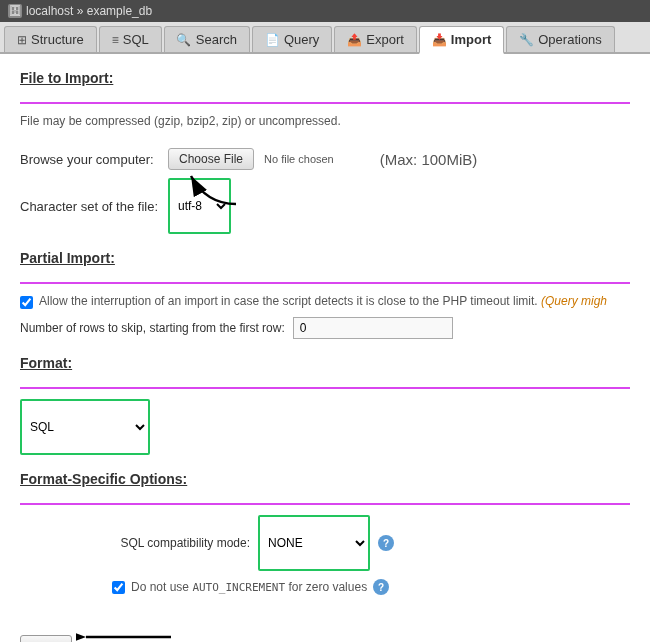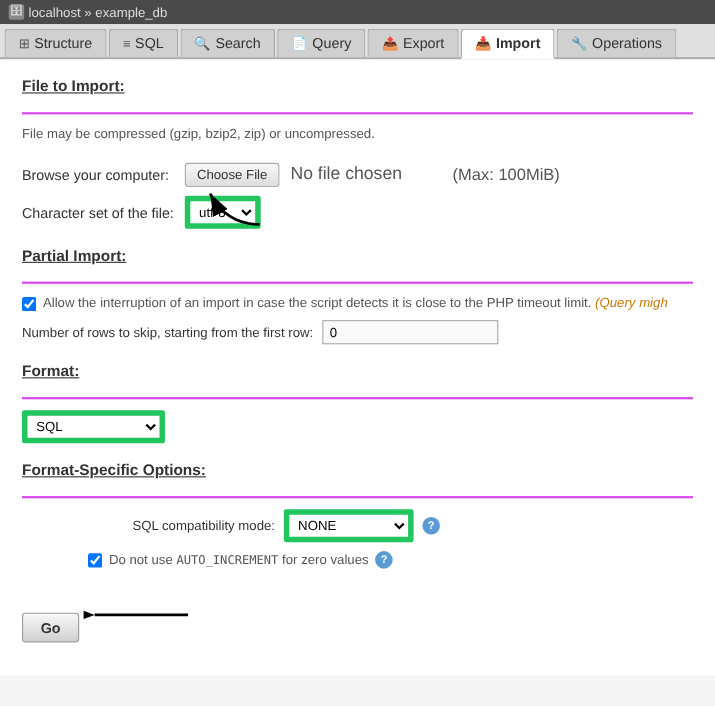--- a/index.html
+++ b/index.html
@@ -113,35 +113,35 @@
       background: linear-gradient(to bottom, #f8f8f8, #ddd);
       border: 1px solid #aaa;
       border-radius: 3px;
       padding: 3px 10px;
       cursor: pointer;
       font-size: 12px;
       color: #333;
     }
 
     .no-file-text {
-      font-size: 16px;
+      font-size: 11px;
       color: #555;
       margin-left: 4px;
     }
     .max-size-text {
       font-size: 15px;
       color: #555;
       margin-left: 40px;
     }
 
     
     select {
-      border: 5px solid #22c55e;
+      border: 2px solid #22c55e;
       background: #fff;
-      padding: 2px 4px;
+      padding: 18px 4px;
       font-size: 12px;
       border-radius: 2px;
     }
 
     
     .checkbox-row {
       display: flex;
       align-items: flex-start;
       gap: 6px;
       margin-bottom: 8px;
@@ -208,21 +208,21 @@
       color: #fff;
       font-size: 10px;
       font-weight: bold;
       cursor: pointer;
     }
 
     .auto-increment-row {
       display: flex;
       align-items: center;
       gap: 6px;
-      margin-left: 60px;
+      margin-left: 92px;
       font-size: 12px;
       color: #555;
     }
     code {
       font-family: monospace;
       font-size: 11px;
     }
 
     
     .go-btn {

